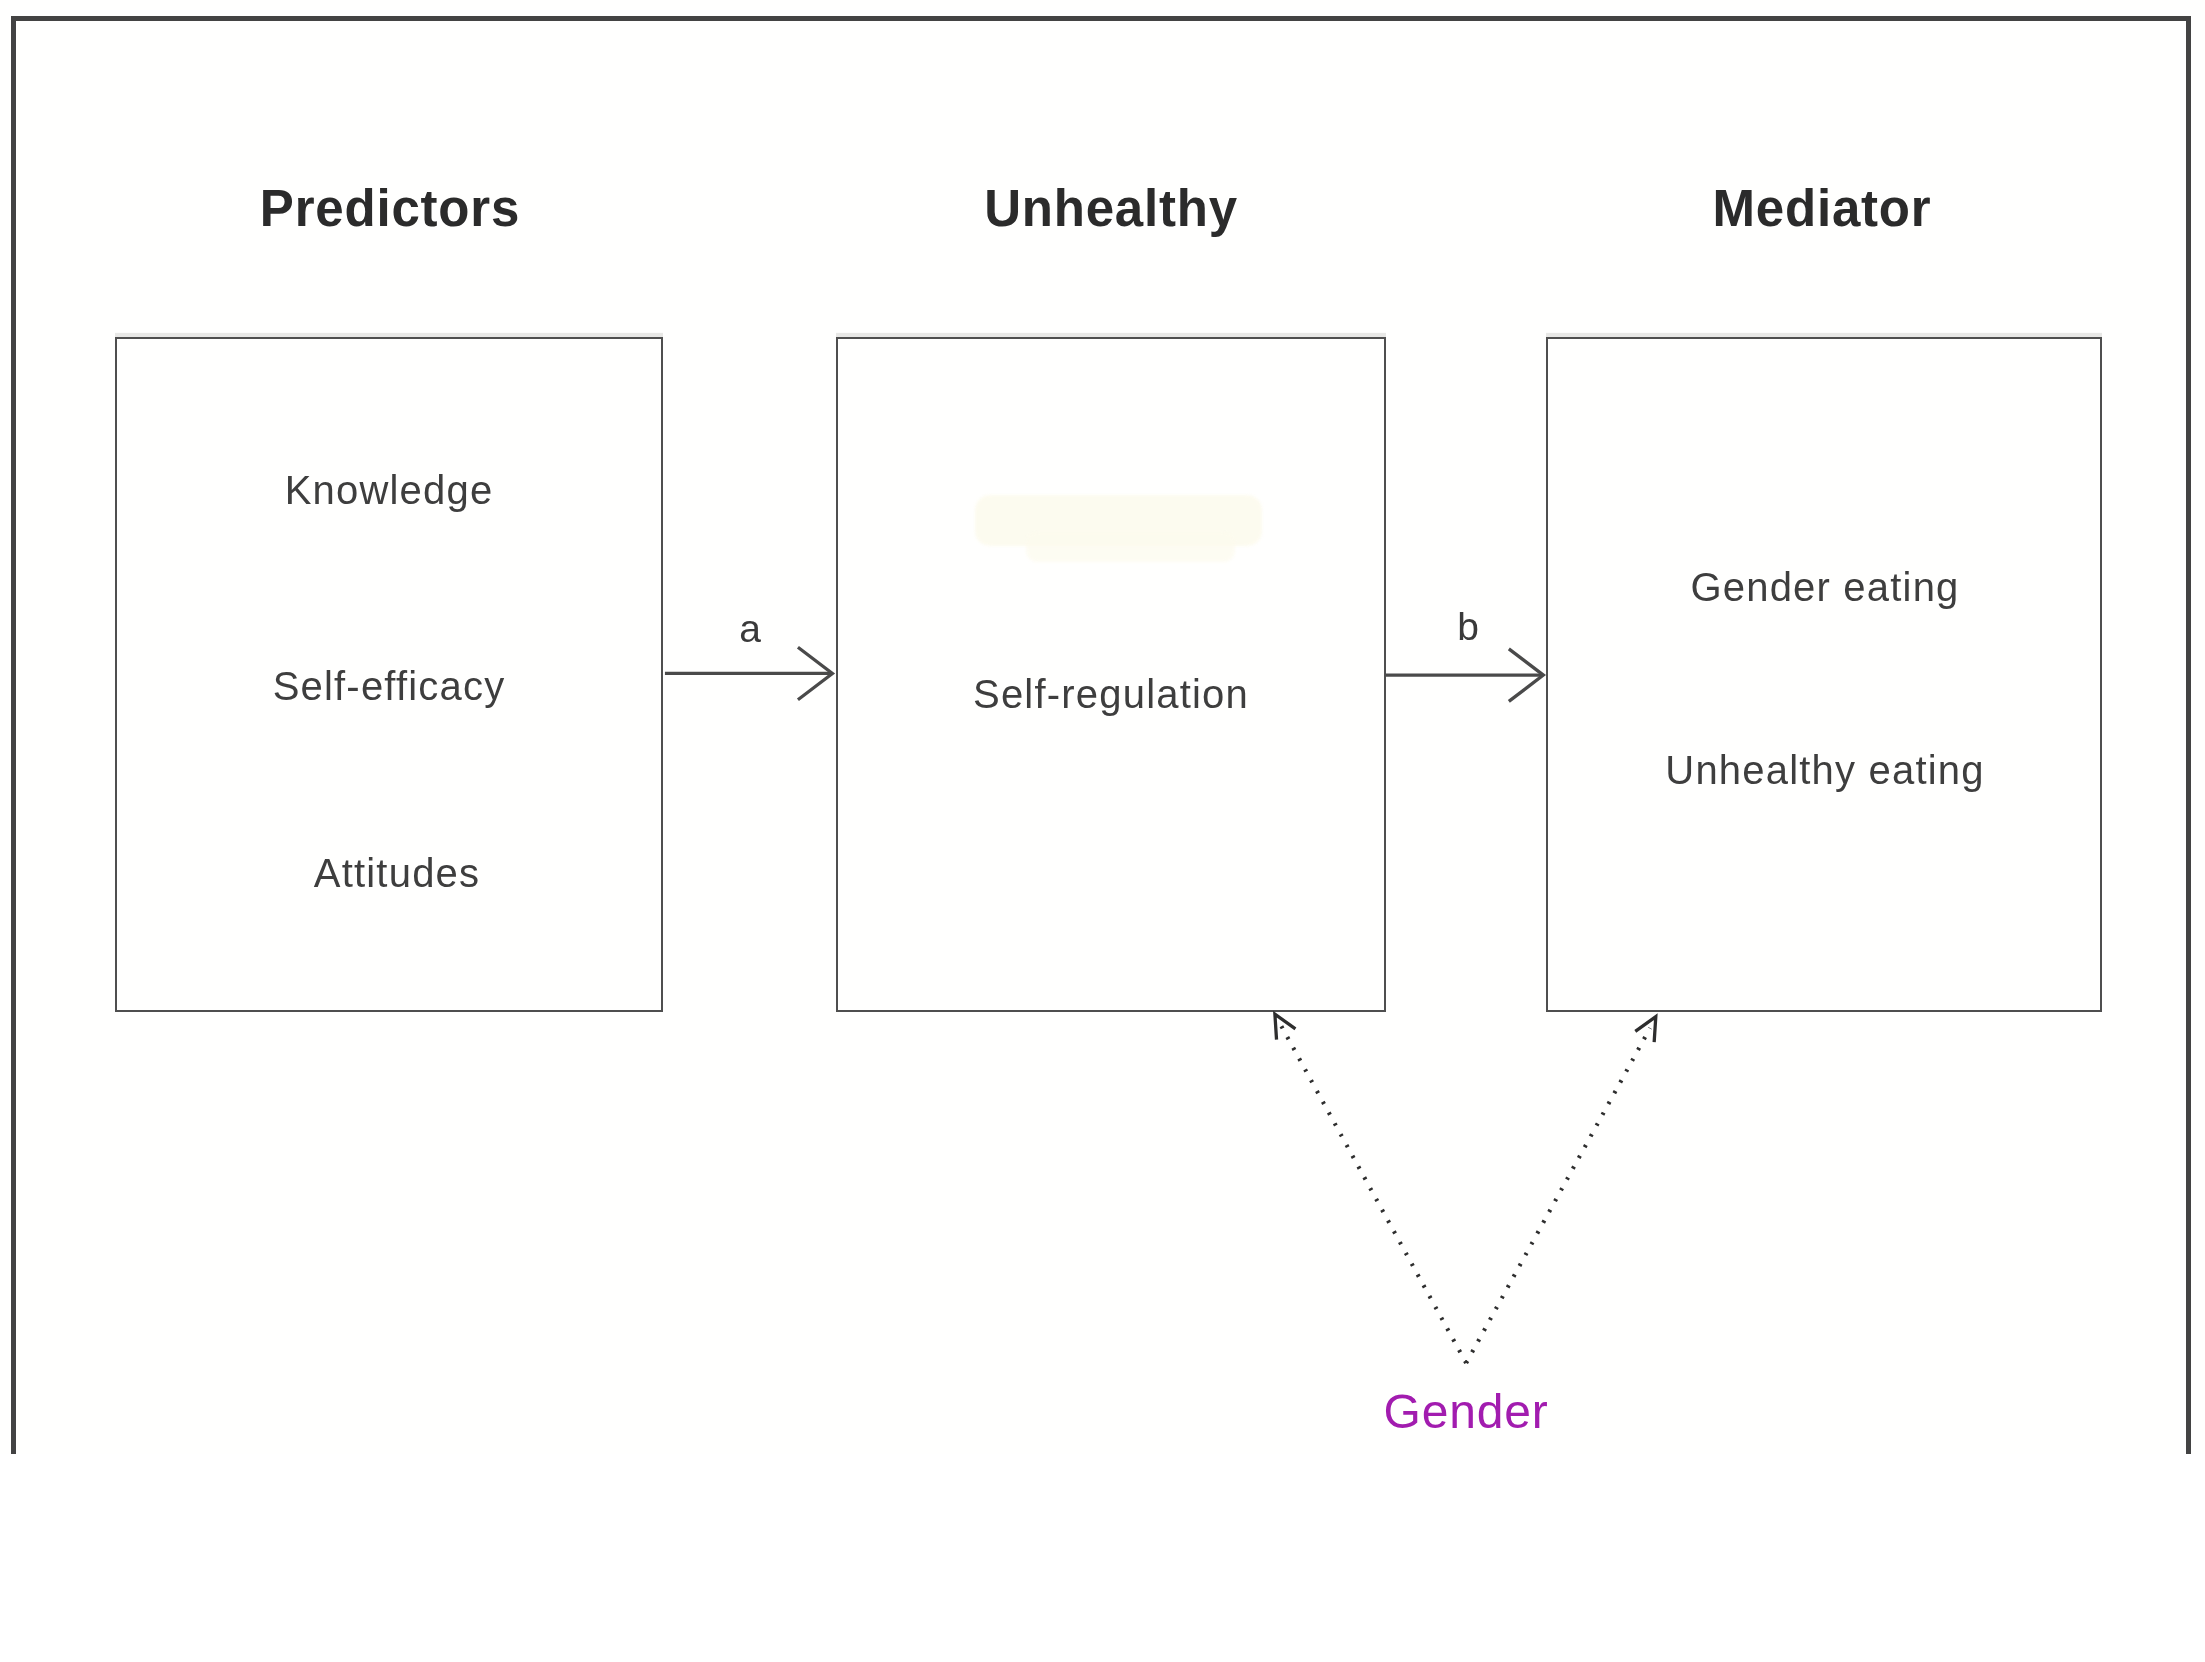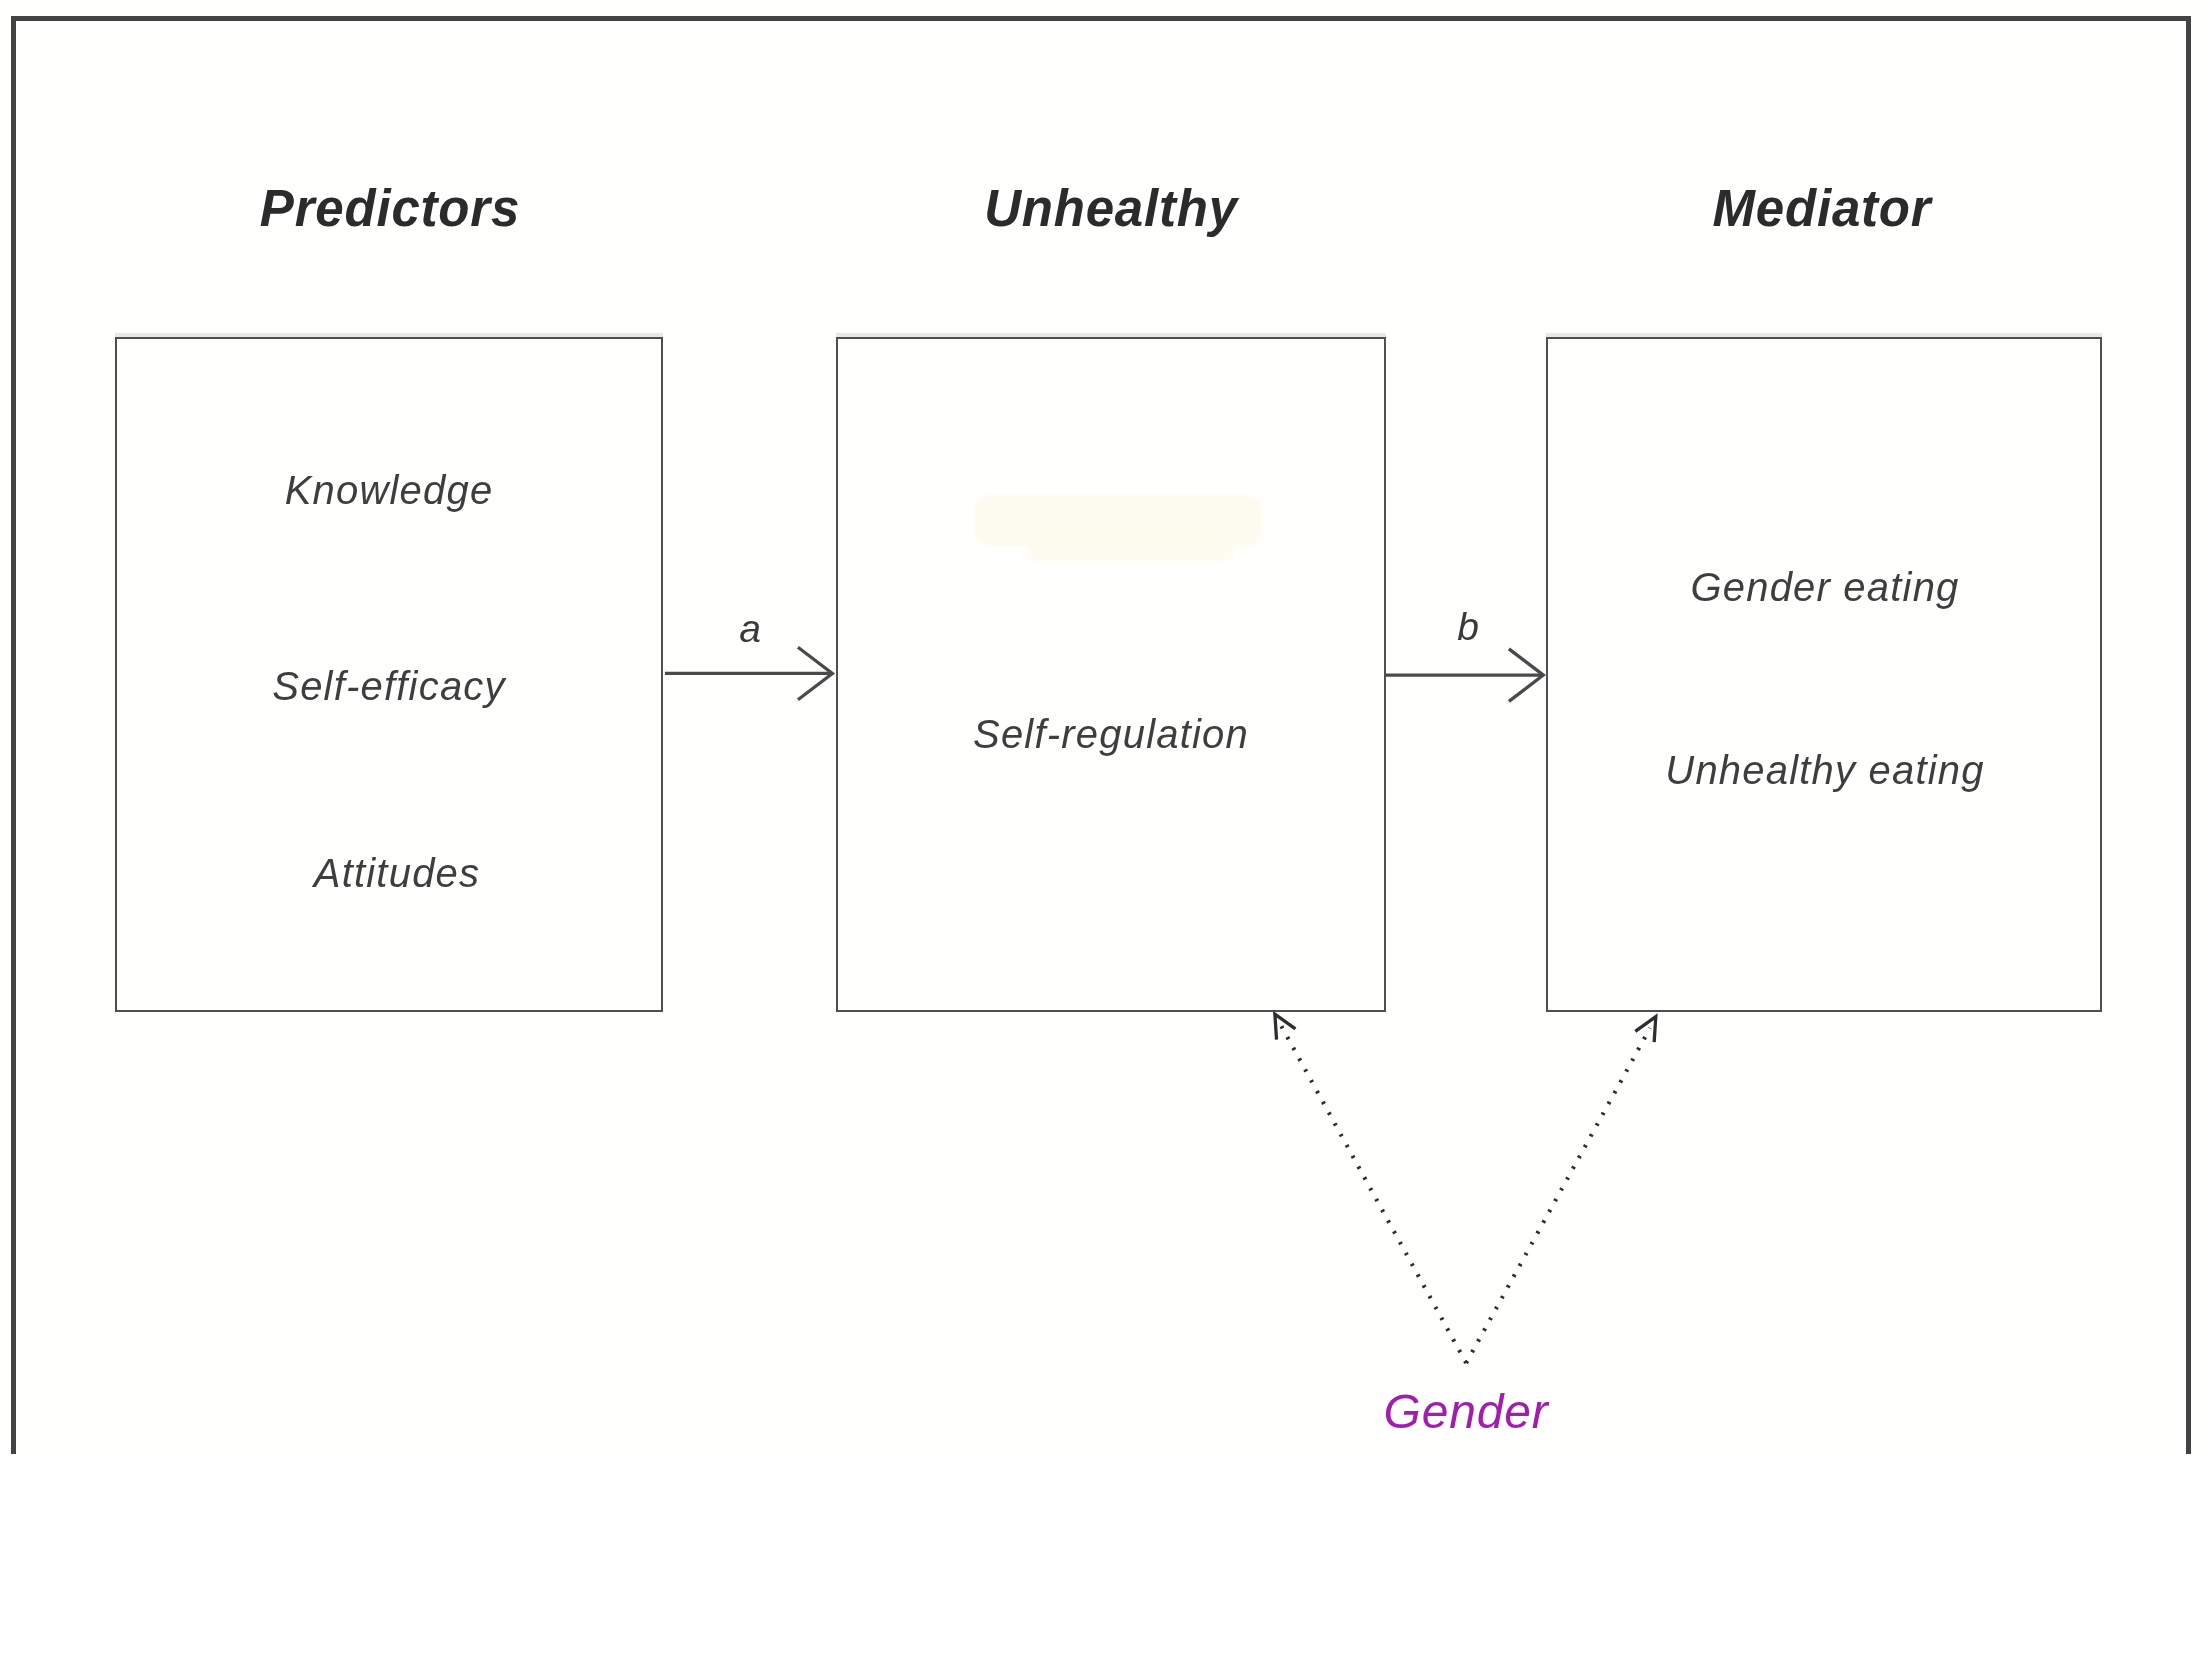--- a/index.html
+++ b/index.html
@@ -7,21 +7,20 @@
     padding: 0;
     background: #ffffff;
   }
   .stage {
     position: relative;
     width: 2205px;
     height: 1454px;
     background: #fffffe;
     font-family: "Liberation Sans", "DejaVu Sans", sans-serif;
     overflow: hidden;
-    font-style: italic;
   }
   .outer-frame {
     position: absolute;
     left: 10.7px;
     top: 15.6px;
     width: 2180px;
     height: 1620px;
     border: 5px solid #434343;
     box-sizing: border-box;
     background: transparent;
@@ -108,21 +107,21 @@
   <div class="col-header" style="left:1822px; top:208px;">Mediator</div>
 
   <div class="node-box" style="left:115px; top:337px; width:548px; height:675px;"></div>
   <div class="box-item" style="left:389px; top:490px;">Knowledge</div>
   <div class="box-item" style="left:389px; top:686px;text-align:right;">Self-efficacy</div>
   <div class="box-item" style="left:397px; top:873px;">Attitudes</div>
 
   <div class="node-box" style="left:836px; top:337px; width:550px; height:675px;"></div>
   <div class="erased-artifact"></div>
   <div class="erased-artifact-2"></div>
-  <div class="box-item" style="left:1111px; top:694px;margin-top:40px;">Self-regulation</div>
+  <div class="box-item" style="left:1111px; top:694px;">Self-regulation</div>
 
   <div class="node-box" style="left:1546px; top:337px; width:556px; height:675px;"></div>
   <div class="box-item" style="left:1825px; top:587px;">Gender eating</div>
   <div class="box-item" style="left:1825px; top:770px;">Unhealthy eating</div>
 
   <div class="path-label" style="left:750px; top:629px;">a</div>
   <div class="path-label" style="left:1468px; top:627px;">b</div>
 
   <div class="moderator-label" style="left:1466px; top:1411px;">Gender</div>
 

